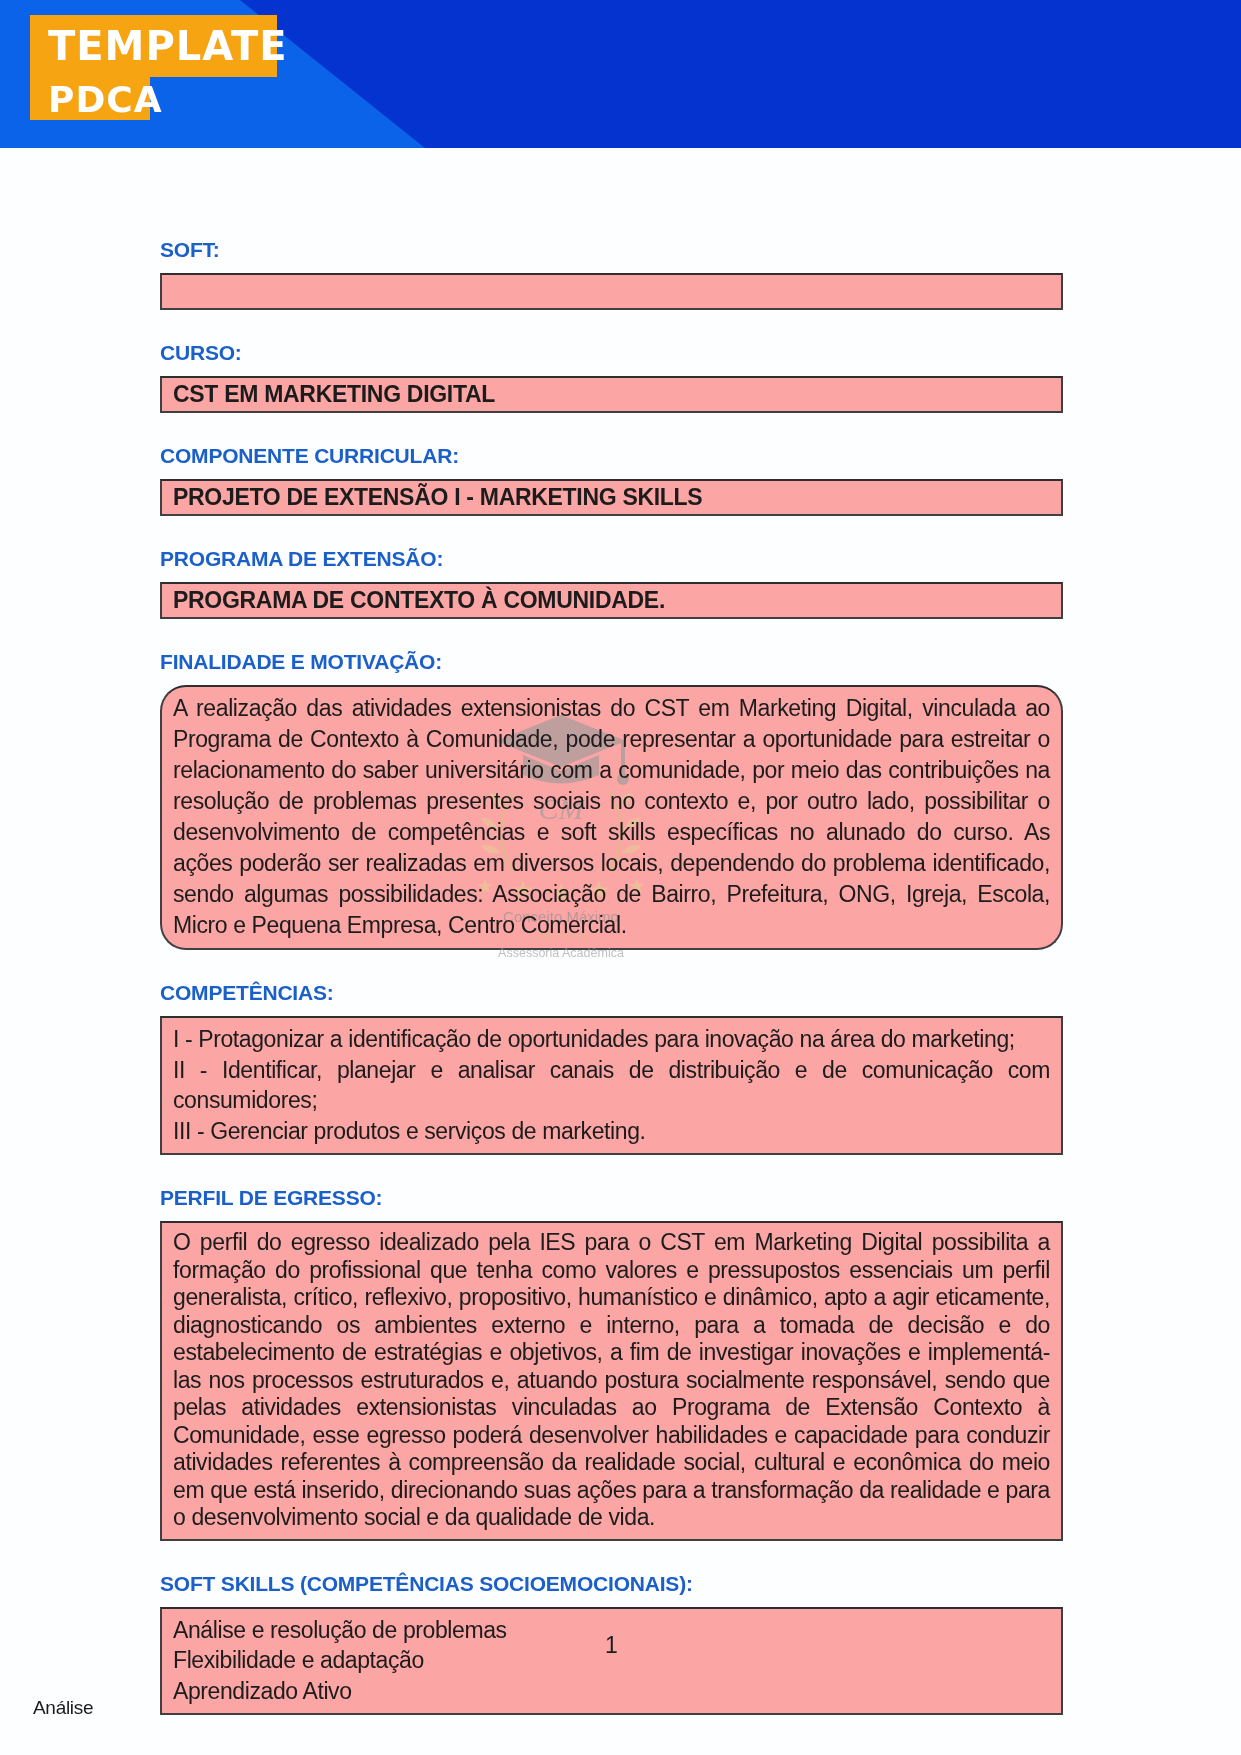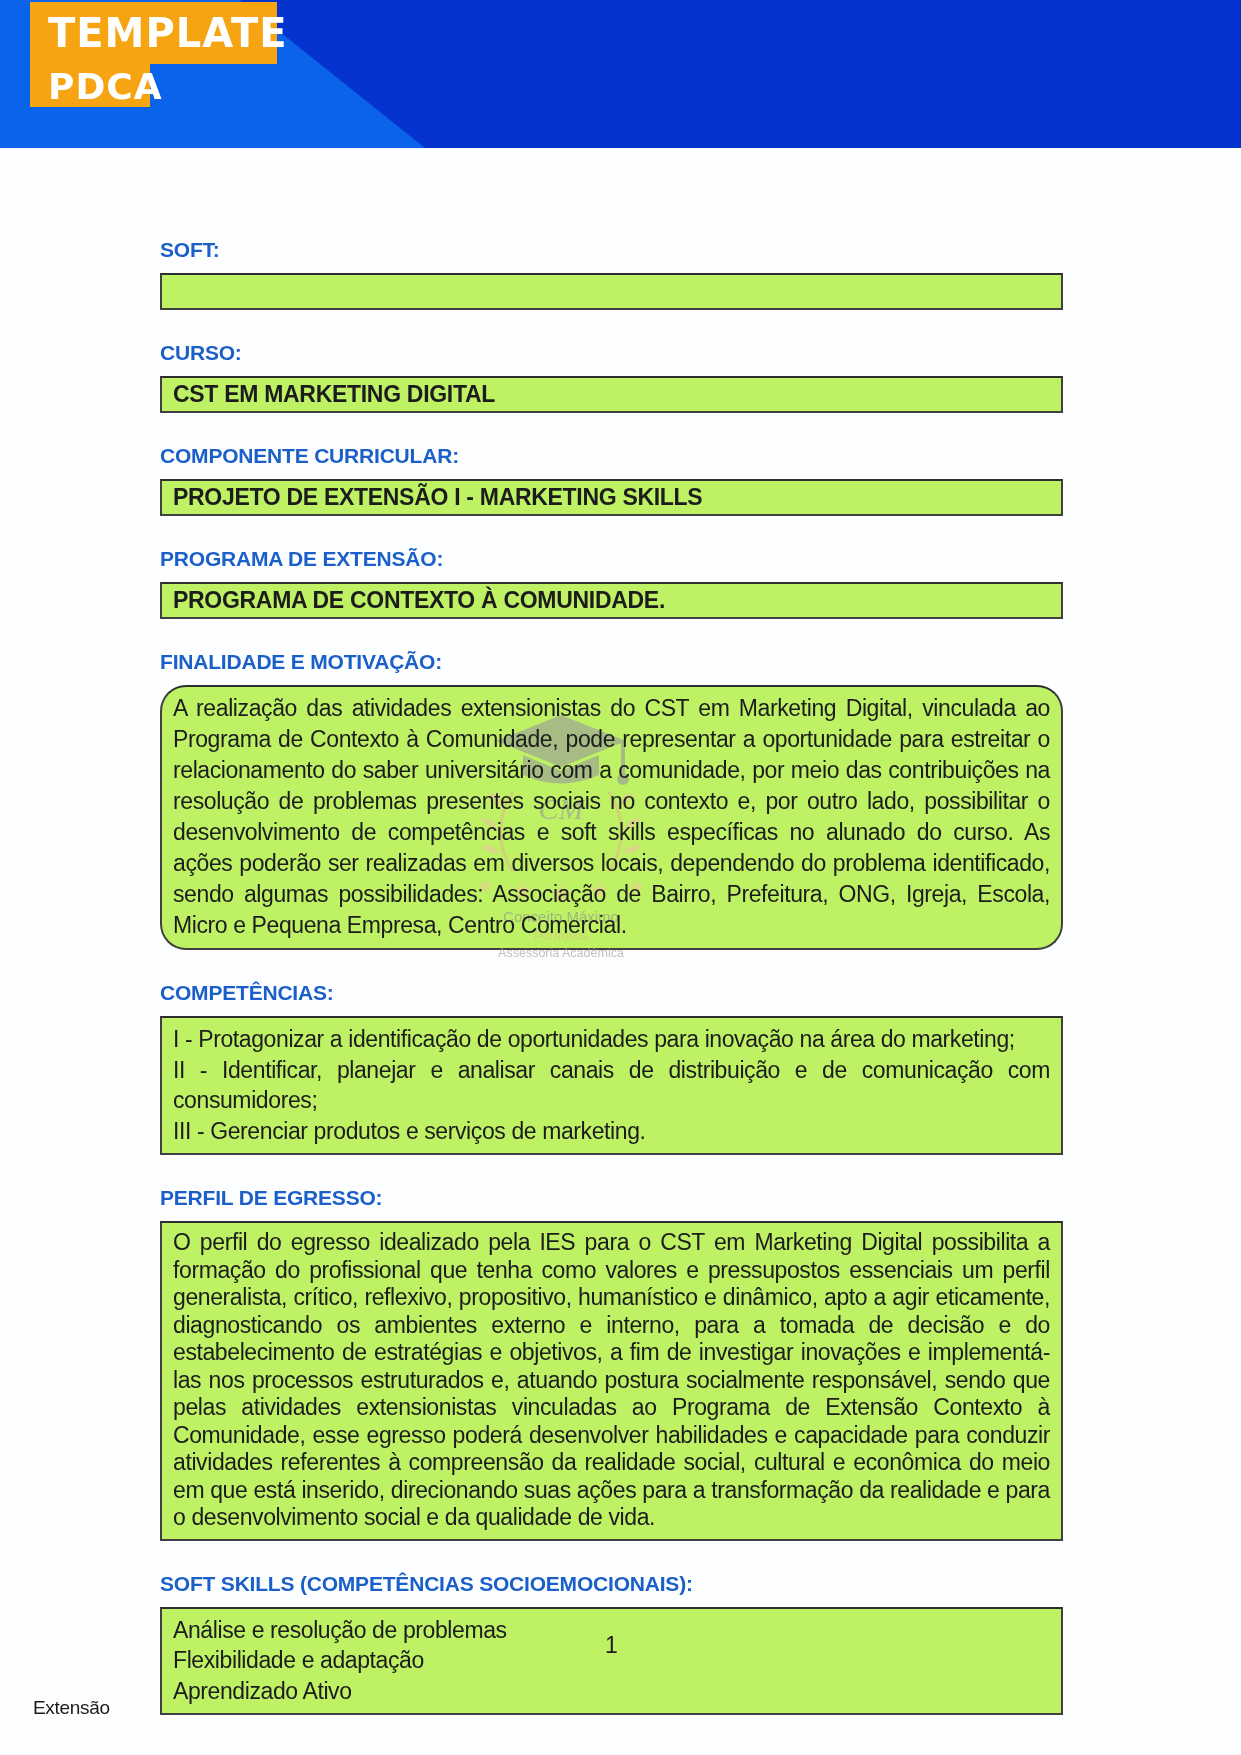--- a/index.html
+++ b/index.html
@@ -17,21 +17,21 @@
     position:absolute; top:0; left:0;
     width:1241px; height:148px;
     background:#0b63e9;
   }
   .banner-dark {
     position:absolute; top:0; left:0;
     width:100%; height:100%;
     background:#0433cf;
     clip-path:polygon(240px 0, 100% 0, 100% 100%, 425px 100%);
   }
-  .badge { position:absolute; left:30px; top:2px; }
+  .badge { position:absolute; left:30px; top:15px; }
   .badge-row {
     background:#f6a412;
     color:#ffffff;
     font-family:"DejaVu Sans", sans-serif;
     font-weight:bold;
     letter-spacing:1px;
     display:flex; align-items:center;
     padding:0 18px;
   }
   .badge-row.r1 { width:247px; height:62px; font-size:40px; }
@@ -45,21 +45,21 @@
   .section { margin-bottom:31px; }
   .field-label {
     color:#1b5fc8;
     font-size:21px;
     font-weight:700;
     letter-spacing:-0.2px;
     margin-bottom:11px;
   }
   .box {
     width:100%;
-    background:#bef264;
+    background:#fca5a5;
     border:2px solid #404040;
     border-top-color:#2e2e2e;
     color:#1c1c1c;
   }
   .box-value {
     min-height:34px;
     padding:1px 11px;
     font-size:23px;
     font-weight:700;
     letter-spacing:-0.3px;
@@ -200,15 +200,15 @@
       <div class="box box-para box-lines lh30">
         <div>Análise e resolução de problemas</div>
         <div>Flexibilidade e adaptação</div>
         <div>Aprendizado Ativo</div>
       </div>
     </div>
 
   </div>
 
   <div class="page-number">1</div>
-  <div class="classification">Extensão</div>
+  <div class="classification">Análise</div>
 
 </div>
 
 </body></html>

